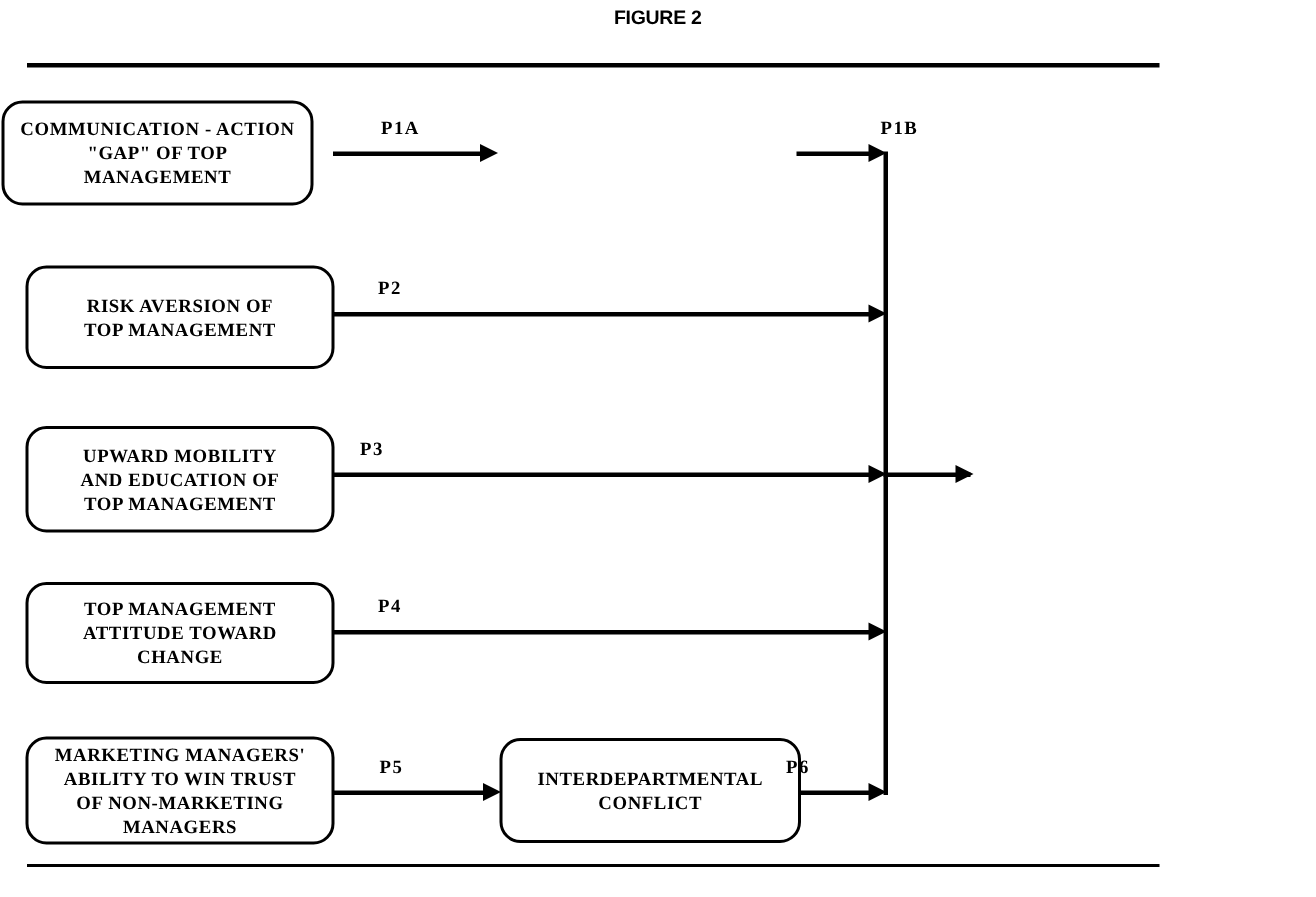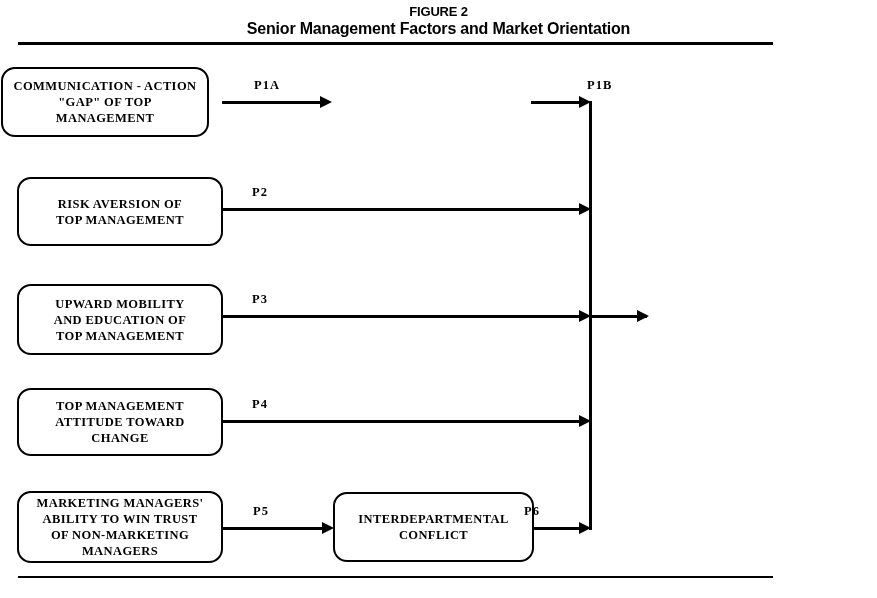--- a/index.html
+++ b/index.html
@@ -110,21 +110,20 @@
     white-space: nowrap;
     z-index: 4;
   }
 </style>
 </head>
 <body>
 
 <div id="figure-root">
 
   <div class="fig-title" id="fig-label">FIGURE 2</div>
-  <div class="fig-title" id="fig-subtitle">Senior Management Factors and Market Orientation</div>
 
   <div class="rule" id="rule-top"></div>
   <div class="rule" id="rule-bottom"></div>
 
   <div class="hline" style="left:222px; top:101px; width:100px;"></div>
   <div class="arrowhead" style="left:320px; top:95.5px;"></div>
 
   <div class="hline" style="left:531px; top:101px; width:50px;"></div>
   <div class="arrowhead" style="left:579px; top:95.5px;"></div>
 
@@ -144,21 +143,21 @@
   <div class="arrowhead" style="left:579px; top:521.5px;"></div>
 
   <div class="vline" style="left:589px; top:101px; height:429px;"></div>
 
   <div class="hline" style="left:589px; top:315px; width:58px;"></div>
   <div class="arrowhead" style="left:637px; top:309.5px;"></div>
 
   <div class="edge-label" style="left:254px; top:78px;">P1A</div>
   <div class="edge-label" style="left:545px; top:78px;margin-left:42px;">P1B</div>
   <div class="edge-label" style="left:252px; top:185px;">P2</div>
-  <div class="edge-label" style="left:252px; top:292px;">P3</div>
+  <div class="edge-label" style="left:240px; top:292px;">P3</div>
   <div class="edge-label" style="left:252px; top:397px;">P4</div>
   <div class="edge-label" style="left:253px; top:504px;">P5</div>
   <div class="edge-label" style="left:524px; top:504px;font-family:Liberation Serif, serif;">P6</div>
 
   <div class="node" style="left:1px; top:67px; width:208px; height:70px;">
     <span class="node-text">COMMUNICATION - ACTION
 "GAP" OF TOP
 MANAGEMENT</span>
   </div>
 

